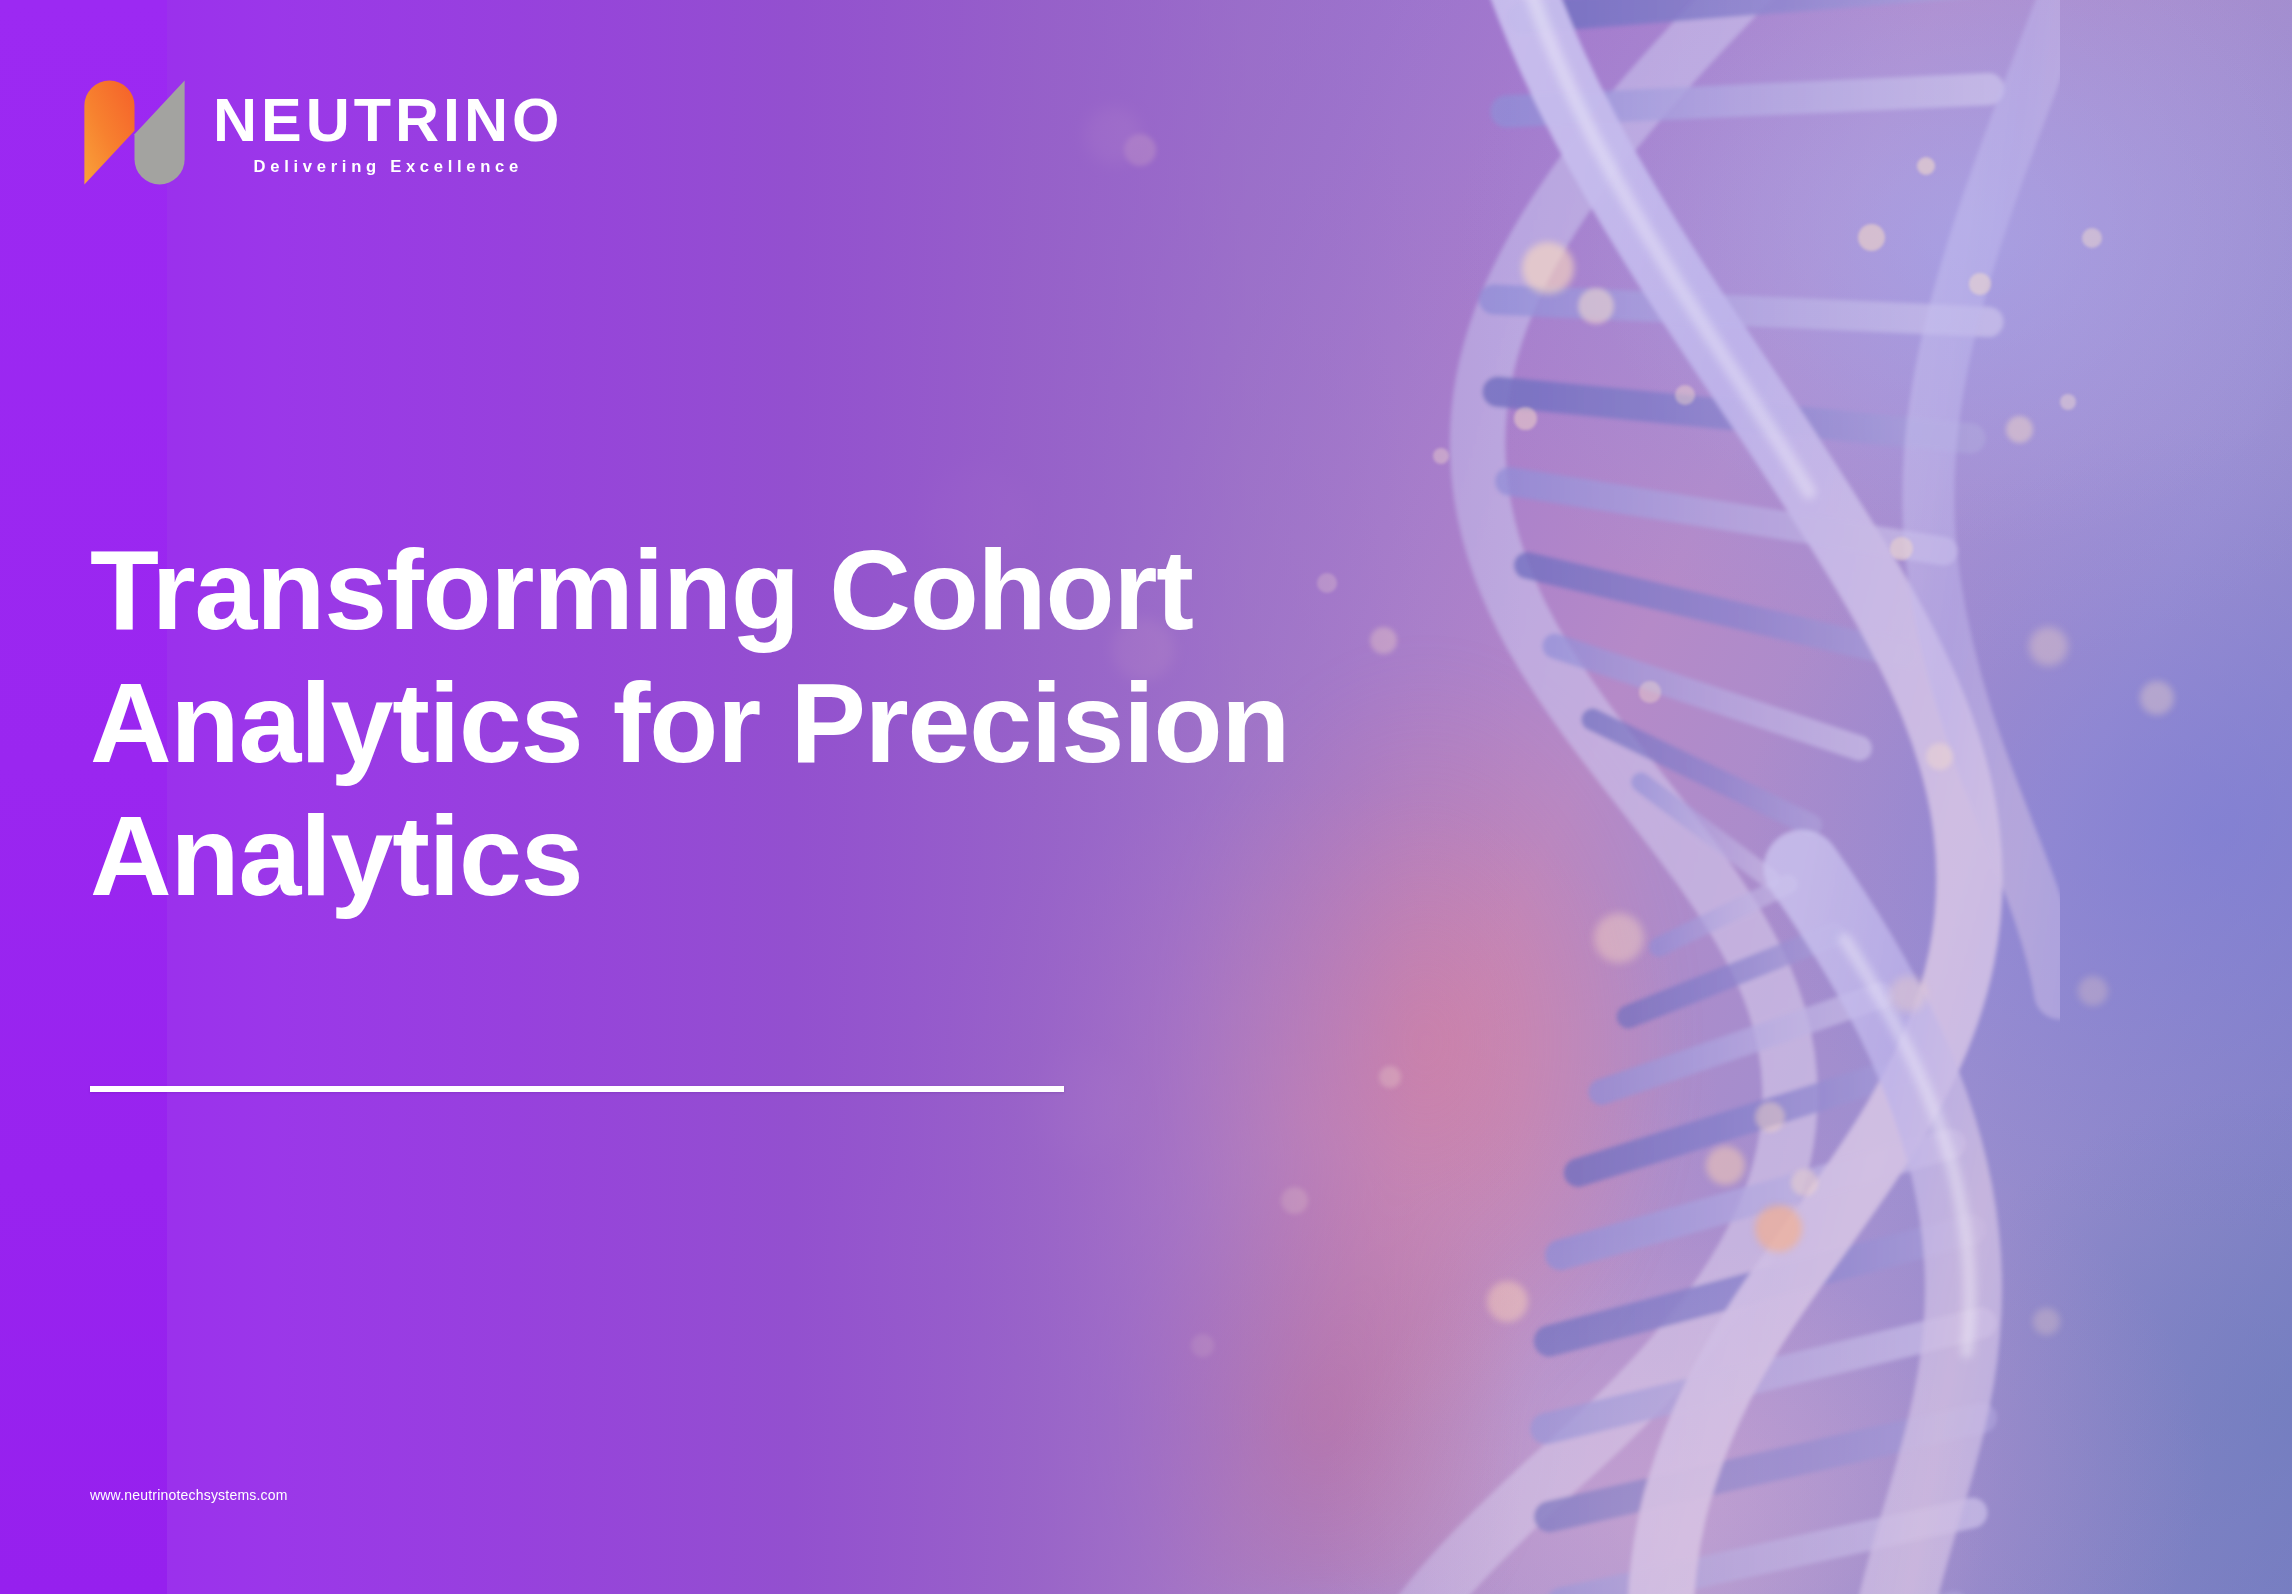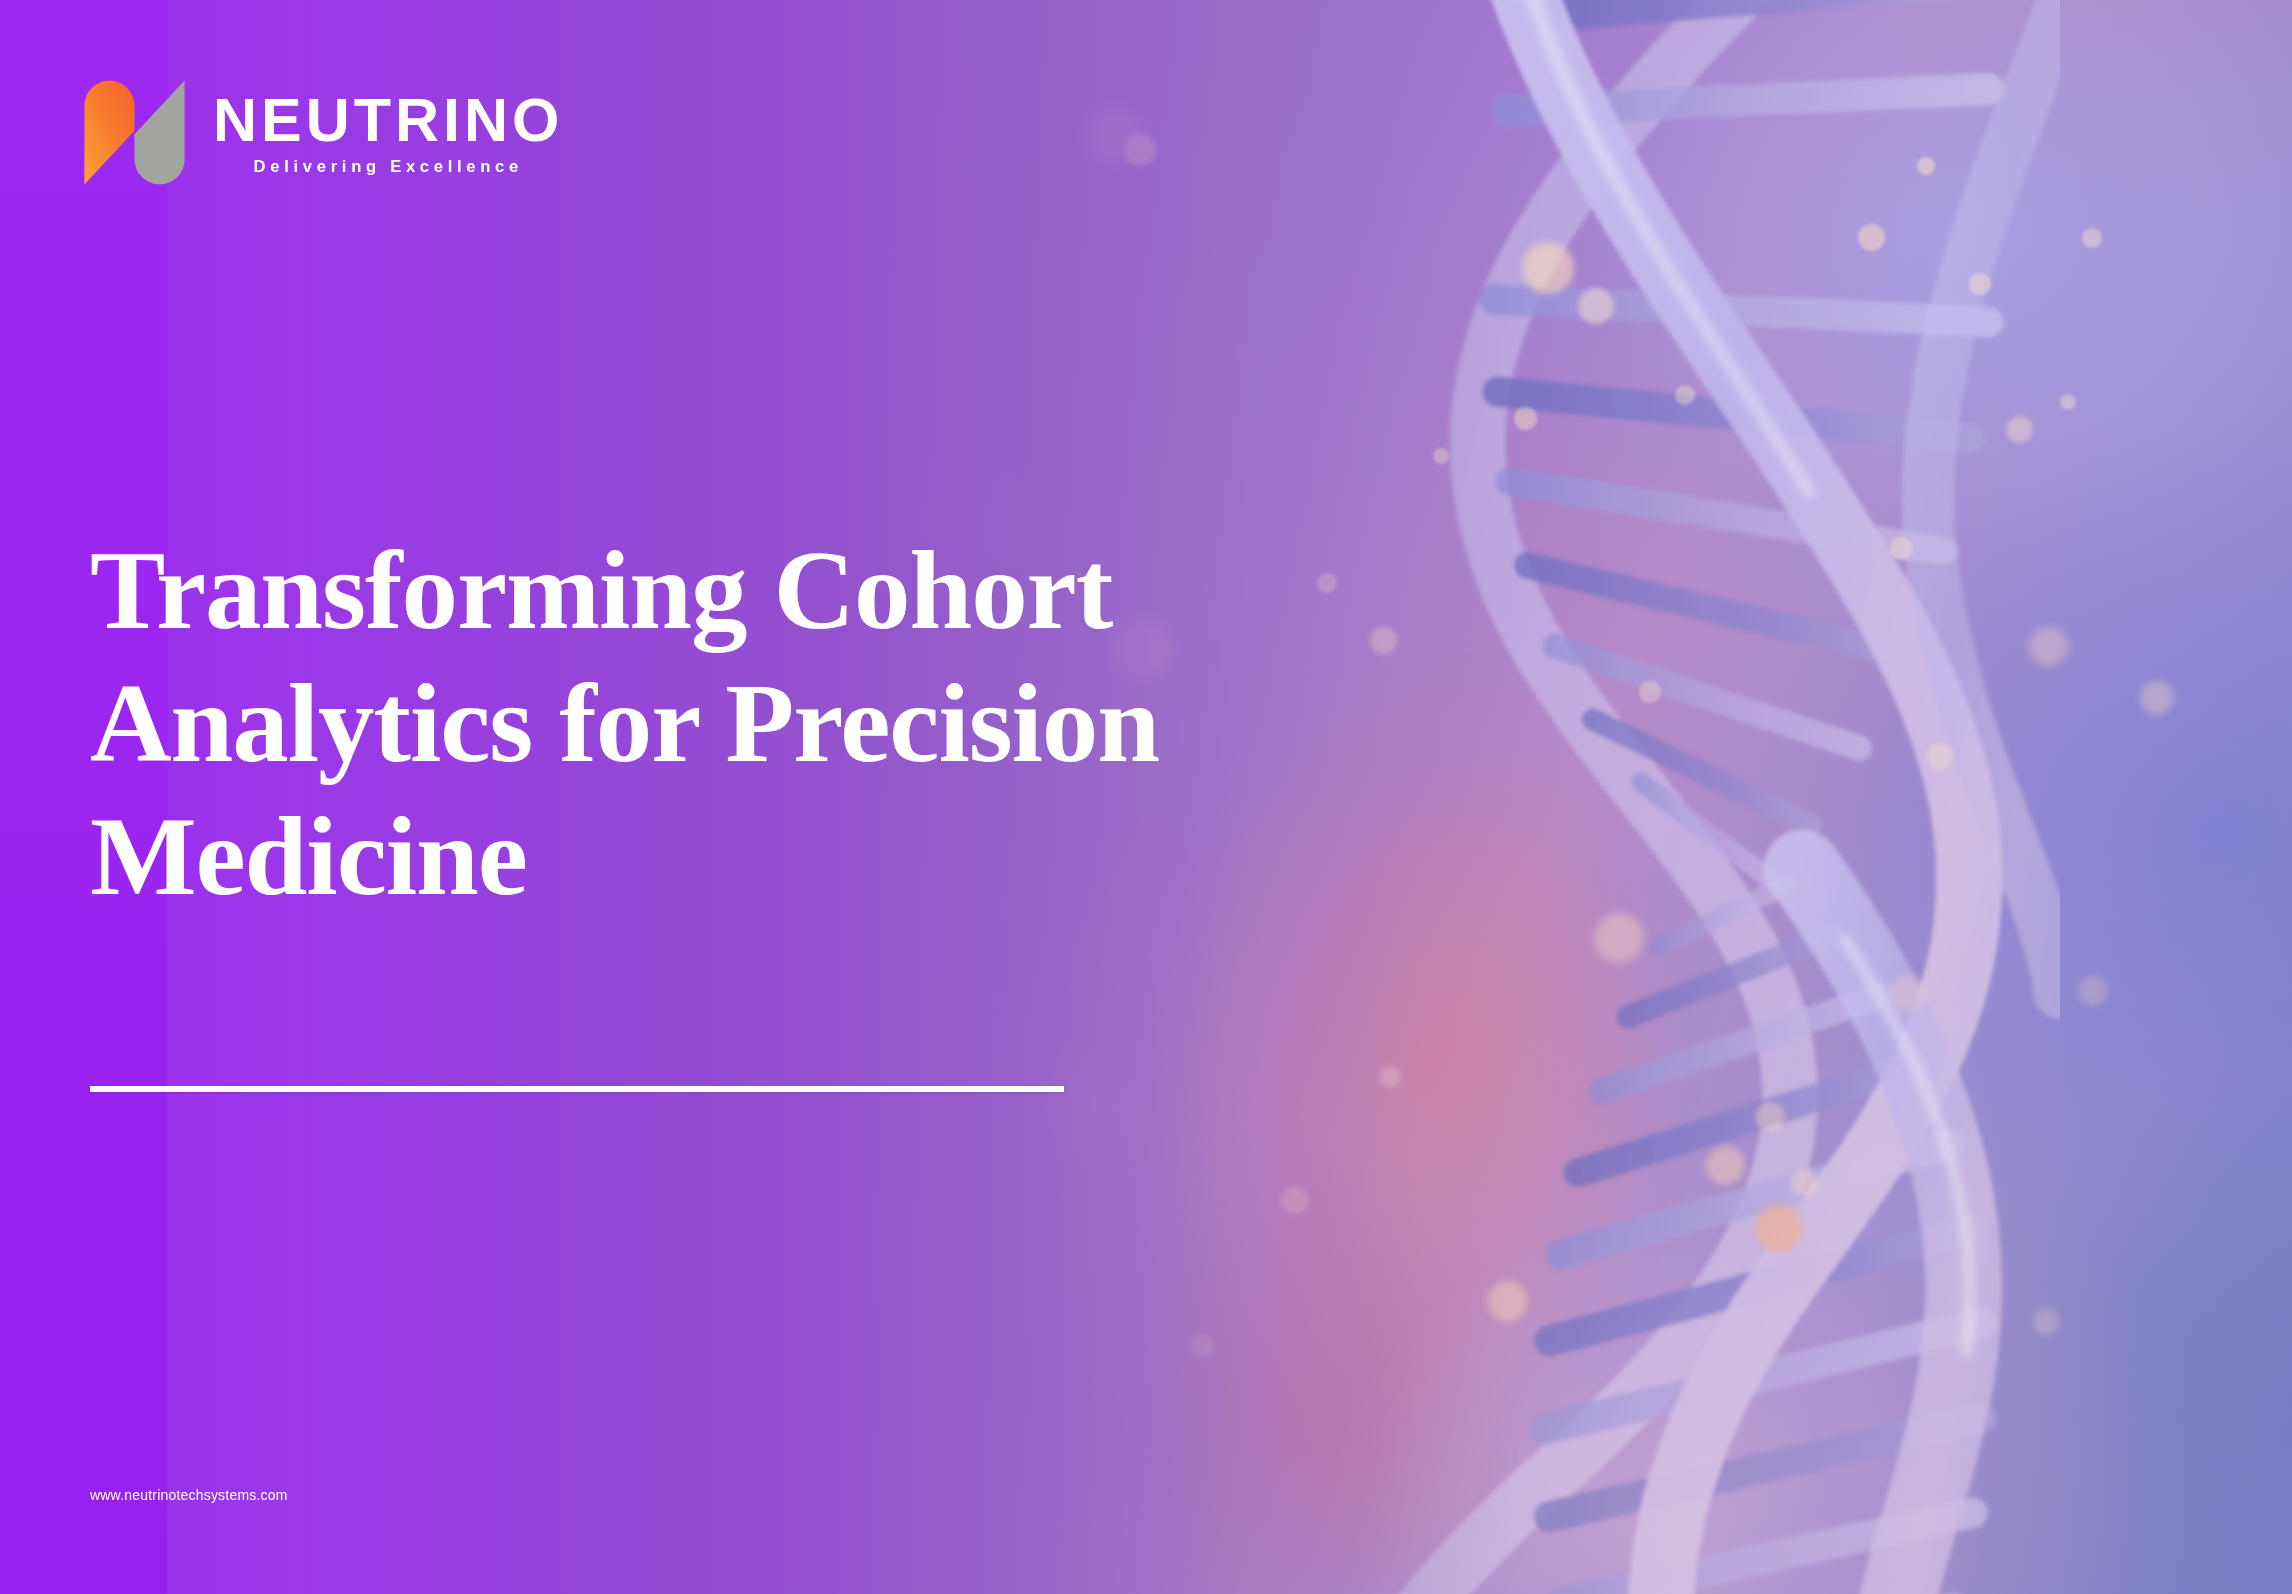--- a/index.html
+++ b/index.html
@@ -91,21 +91,21 @@
 
   
   .title-block { position:absolute; left:90px; top:524px; width:1254px; }
   .title-line {
     font-size:113px;
     font-weight:700;
     color:#ffffff;
     line-height:1.175;
     letter-spacing:-1.1px;
     white-space:nowrap;
-    font-family:Liberation Serif, serif;
+    font-family:Liberation Sans, sans-serif;
   }
   .divider {
     position:absolute; left:90px; top:1086px;
     width:974px; height:6.3px;
     background:#ffffff;
     box-shadow:0 0.9px 2.7px rgba(60,0,110,.18);
   }
 
   
   .footer-url {
@@ -279,21 +279,21 @@
     </div>
     <div class="logo-text">
       <span class="logo-word">NEUTRINO</span>
       <span class="logo-tag">Delivering Excellence</span>
     </div>
   </div>
 
   <div class="title-block">
     <div class="title-line">Transforming Cohort</div>
     <div class="title-line">Analytics for Precision</div>
-    <div class="title-line">Medicine</div>
+    <div class="title-line">Analytics</div>
   </div>
 
   <div class="divider"></div>
 
   <div class="footer-url">www.neutrinotechsystems.com</div>
 
 </div>
 
 
 </body></html>

